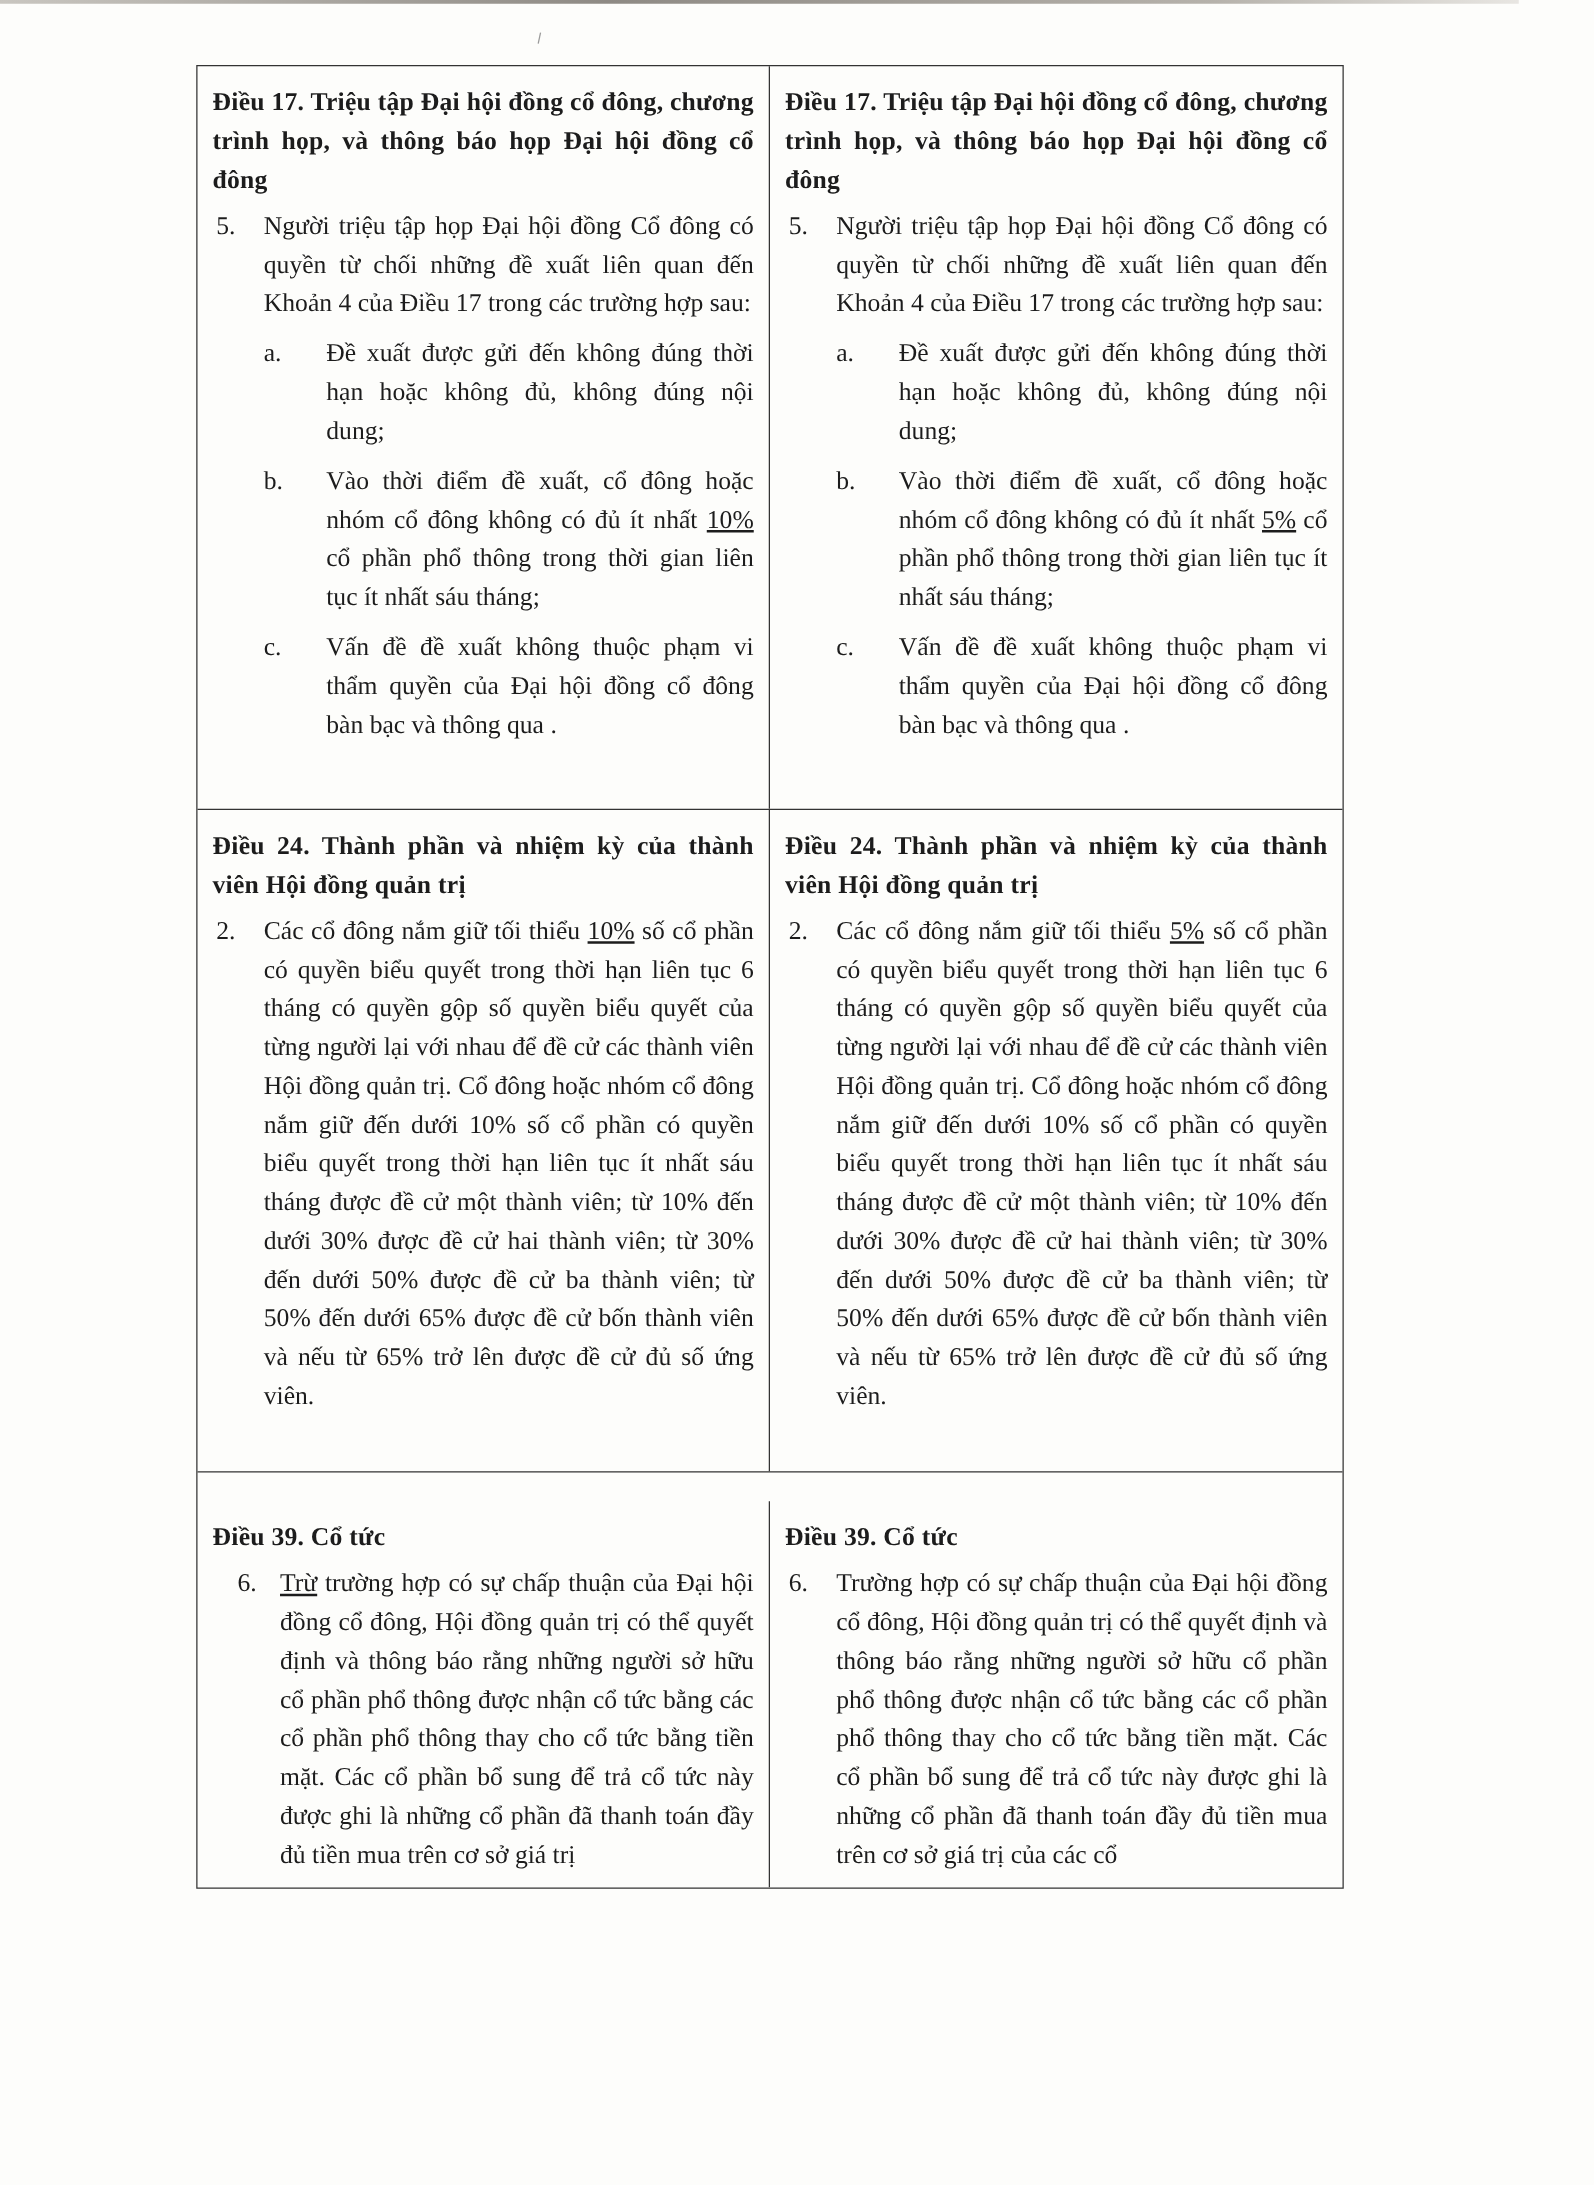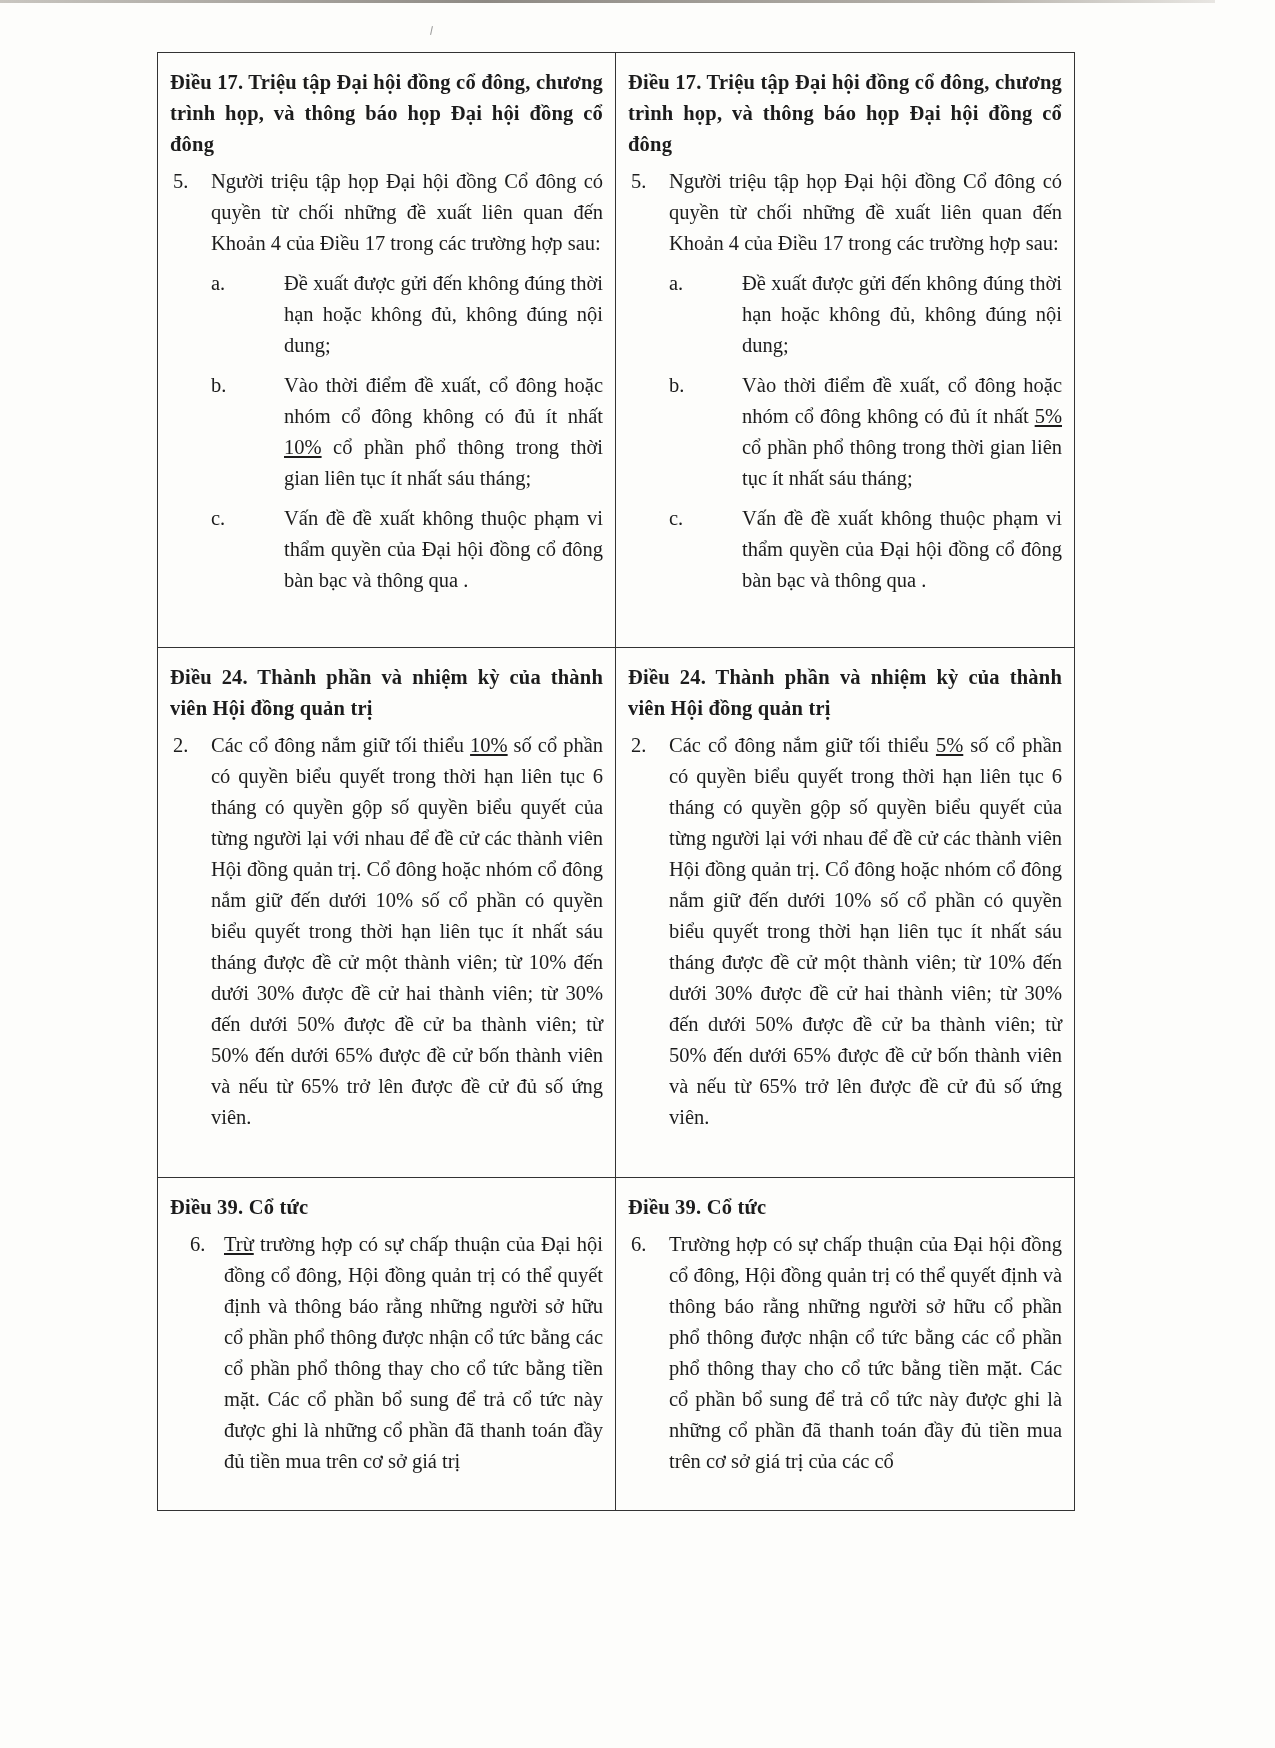--- a/index.html
+++ b/index.html
@@ -18,32 +18,32 @@
     position: absolute; left: 157px; top: 52px; width: 916px;
     border: 1.5px solid #333; border-collapse: collapse;
   }
   .row { display: flex; border-top: 1.5px solid #333; }
   .row:first-child { border-top: none; }
   .cell { box-sizing: border-box; padding: 14px 12px 10px 12px; }
   .cell.left { width: 458px; border-right: 1.5px solid #333; }
   .cell.right { width: 458px; }
   .row1 { height: 594px; }
   .row2 { height: 529px; justify-content: space-between; }
-  .row3 { height: 332px; overflow: hidden; }
+  .row3 { height: 332px; overflow: hidden; align-items: flex-end; }
   .heading {
     font-weight: bold; font-size: 20.5px; line-height: 31px;
     text-align: justify; margin: 0 0 6px 0; letter-spacing: 0.2px;
   }
   .para { display: flex; font-size: 20.5px; line-height: 31px; margin: 0; }
   .para .num { flex: 0 0 38px; padding-left: 3px; }
   .para .num.indent { padding-left: 20px; flex-basis: 34px; }
   .para .txt { flex: 1; text-align: justify; }
   .sub { display: flex; font-size: 20.5px; line-height: 31px; margin: 9px 0 0 38px; }
   .sub .num { flex: 0 0 50px; padding-left: 3px; }
-  .sub .txt { flex: 1; text-align: justify; margin-left: 23px; }
+  .sub .txt { flex: 1; text-align: justify; }
   .hl { text-decoration: underline; }
 </style>
 </head>
 <body>
 
 <div class="top-shadow"></div>
 <div class="stray-mark"></div>
 
 <div class="doc-table">
 

